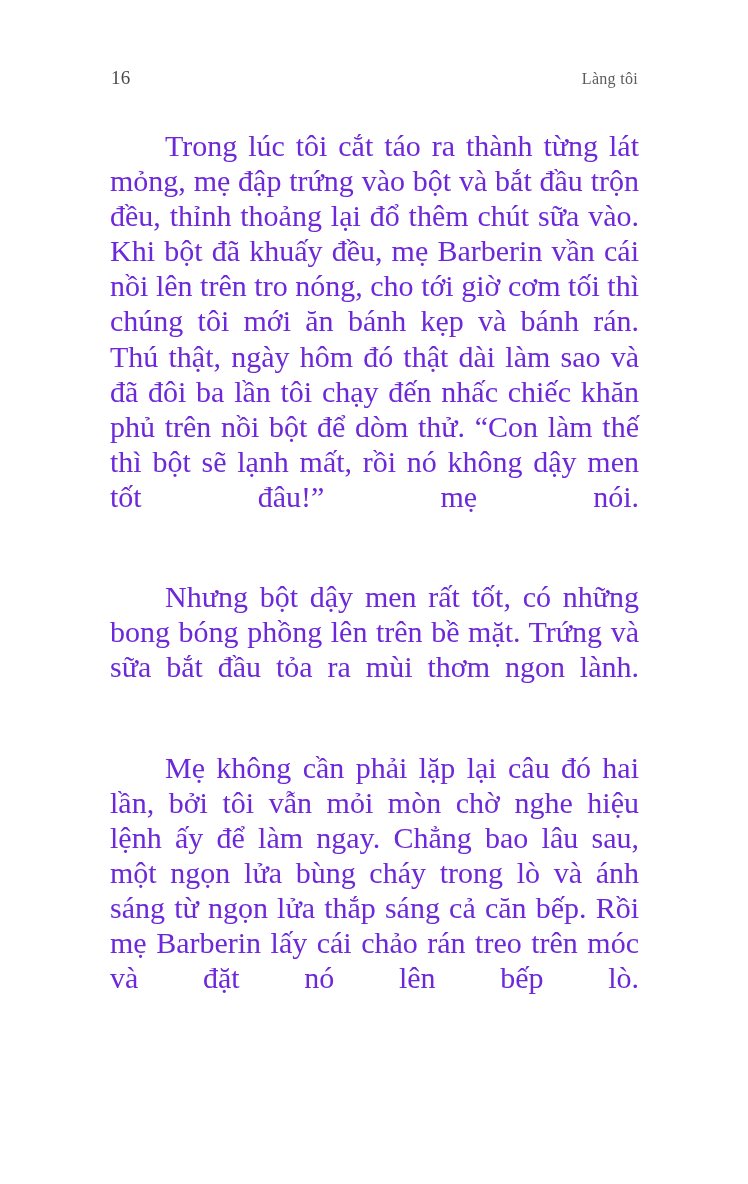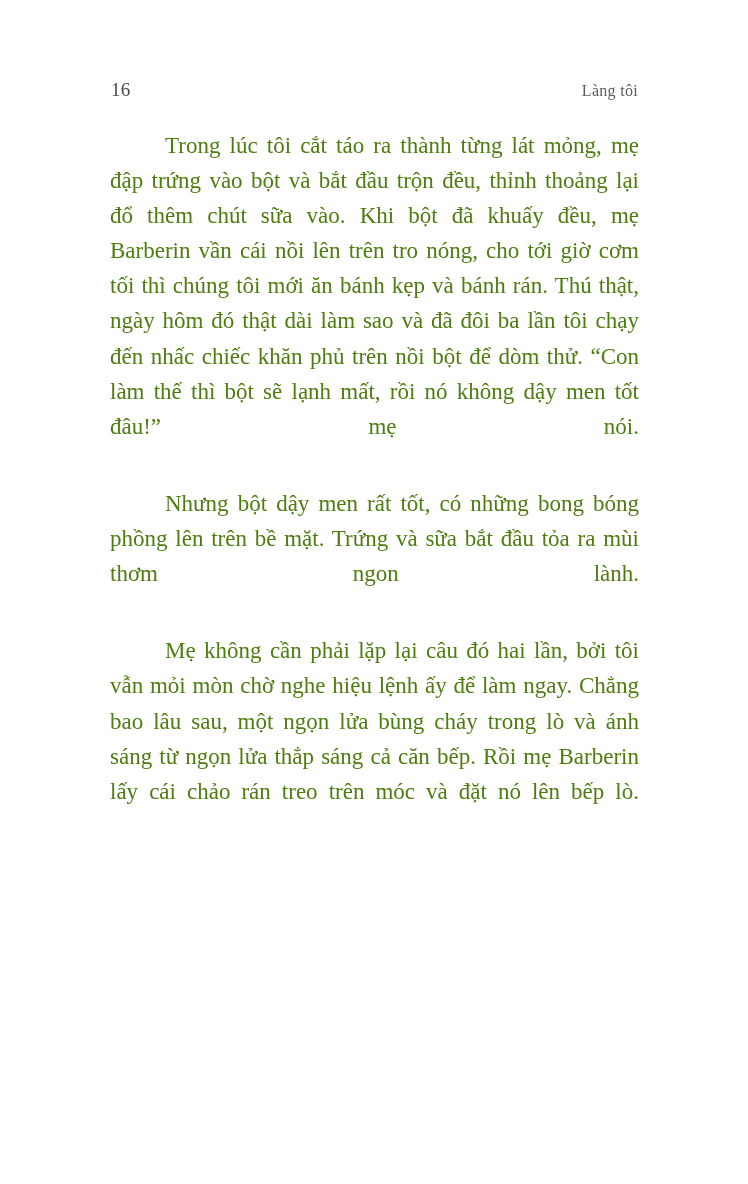--- a/index.html
+++ b/index.html
@@ -18,21 +18,21 @@
     overflow: hidden;
     font-family: "Liberation Serif", "DejaVu Serif", serif;
     -webkit-font-smoothing: antialiased;
   }
 
   
   .running-head {
     position: absolute;
     left: 111px;
     right: 110px;
-    top: 80px;
+    top: 68px;
     height: 30px;
     display: flex;
     align-items: baseline;
     justify-content: space-between;
   }
 
   .folio {
     font-size: 19px;
     color: #4a4a4d;
     letter-spacing: 0.2px;
@@ -49,32 +49,32 @@
   
   .text-column {
     position: absolute;
     left: 110px;
     top: 128px;
     width: 529px;
   }
 
   .para {
     margin: 0;
-    font-size: 23px;
+    font-size: 30px;
     line-height: 35.1px;
-    color: #4d7c0f;
+    color: #6d28d9;
     text-align: justify;
     text-justify: inter-word;
     text-indent: 55px;
     hyphens: none;
     word-spacing: 0px;
   }
 
   .para + .para {
-    margin-top: 7px;
+    margin-top: 30px;
   }
 
   
   .para::after {
     content: "";
     display: inline-block;
     width: 100%;
   }
 </style>
 </head>

